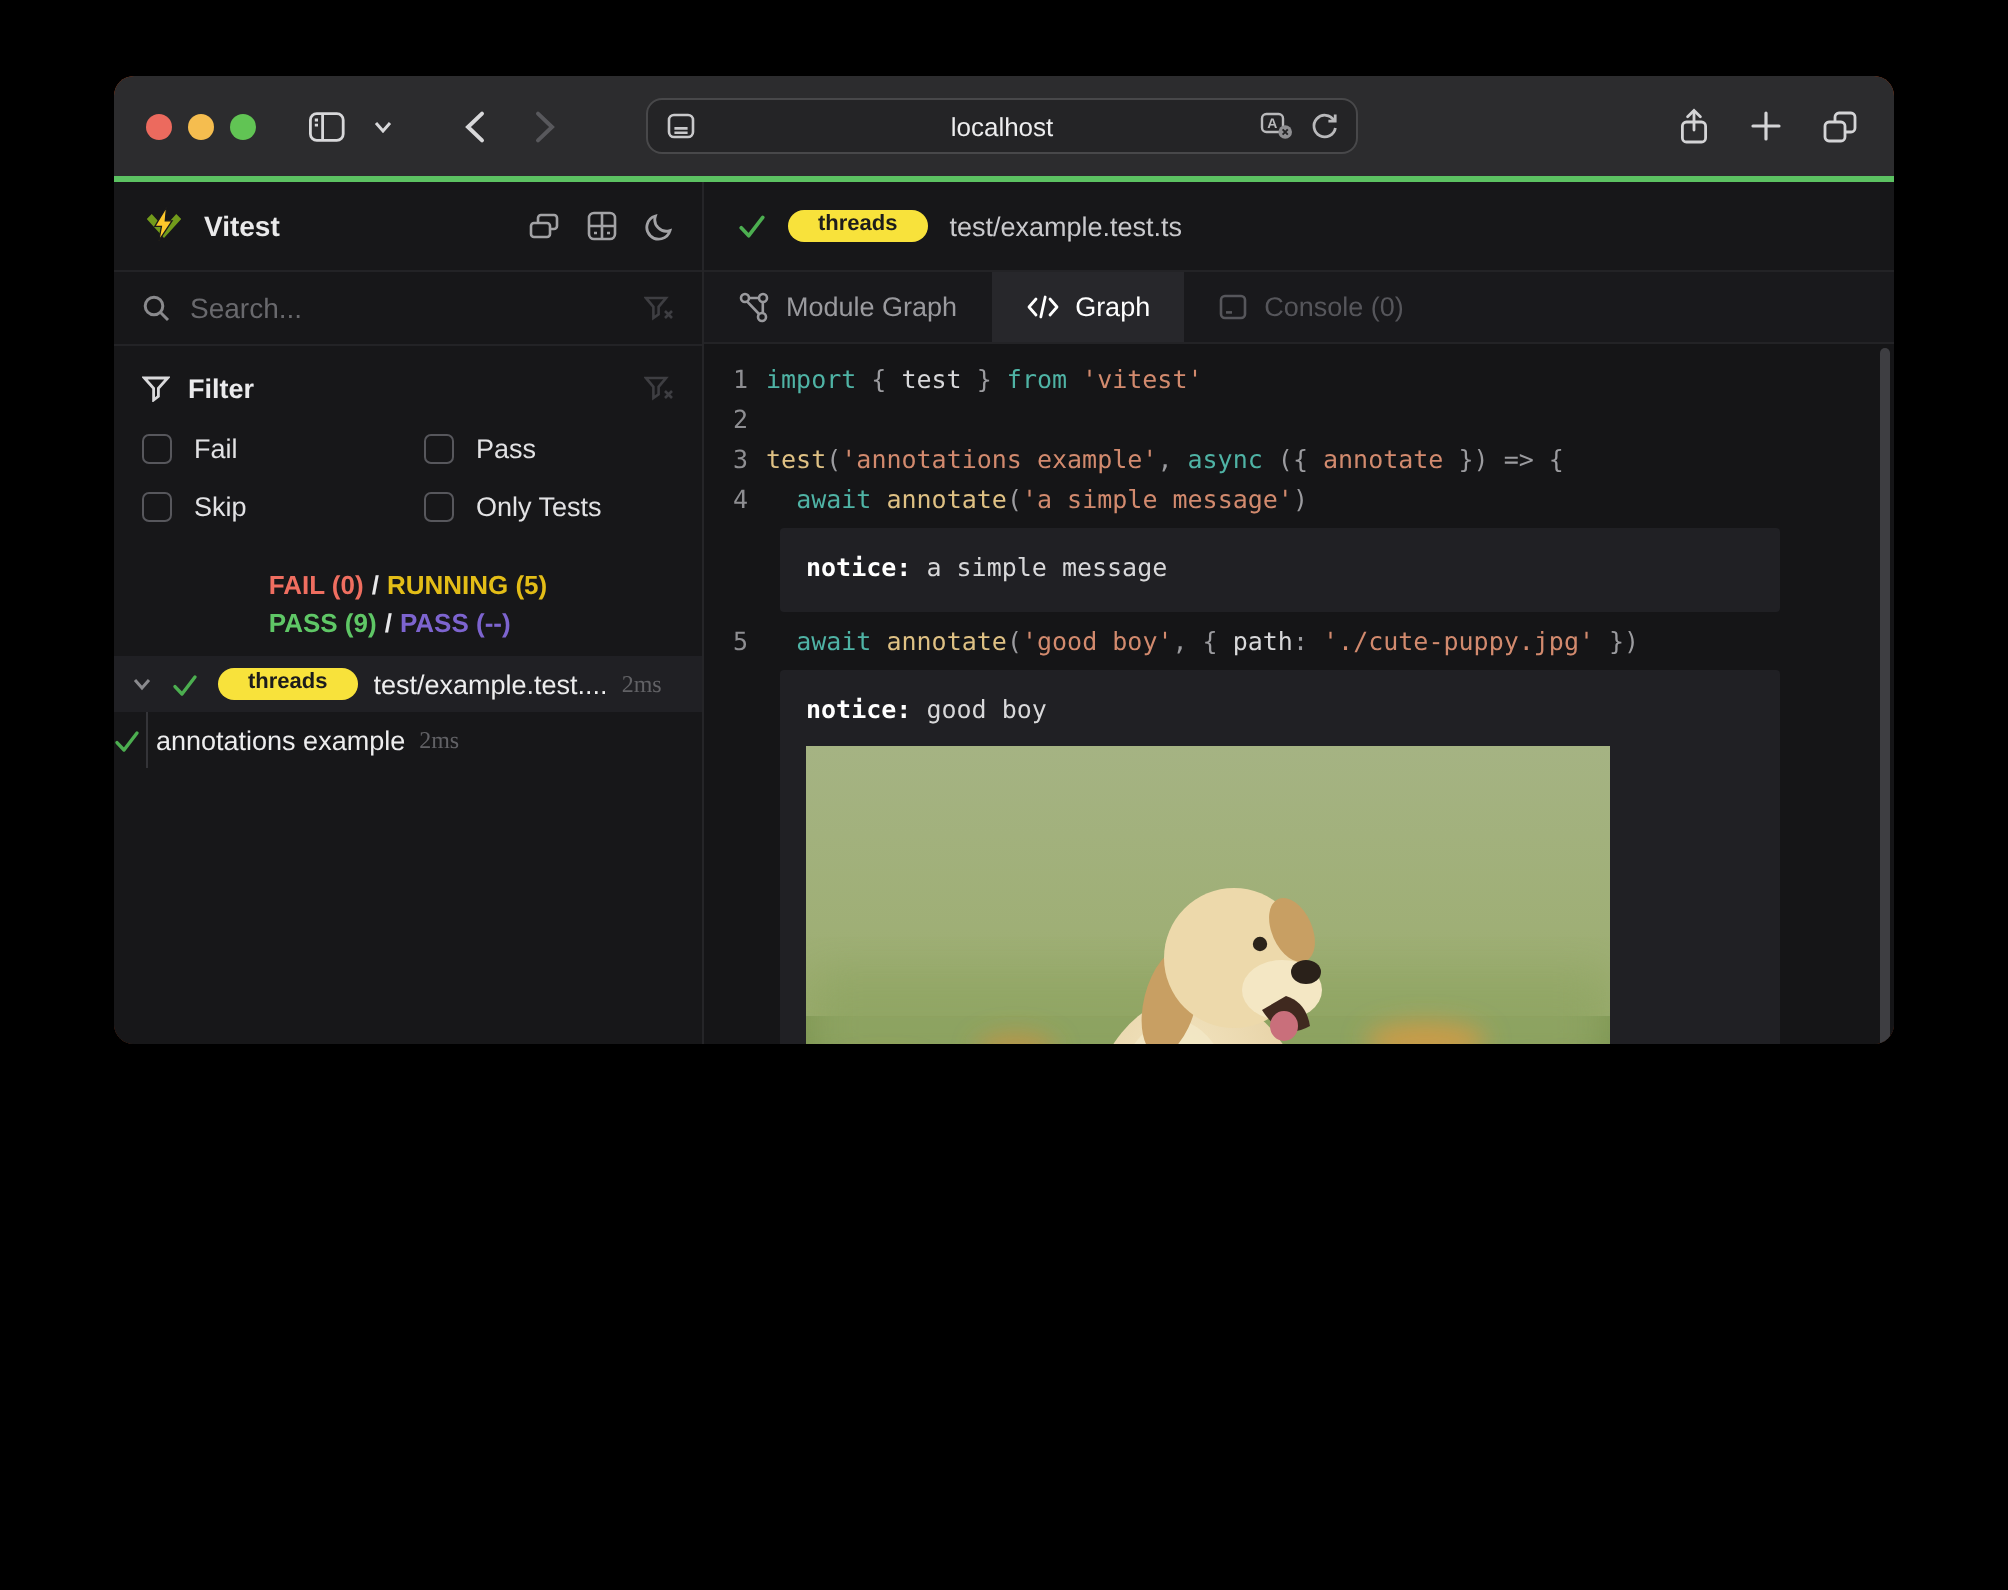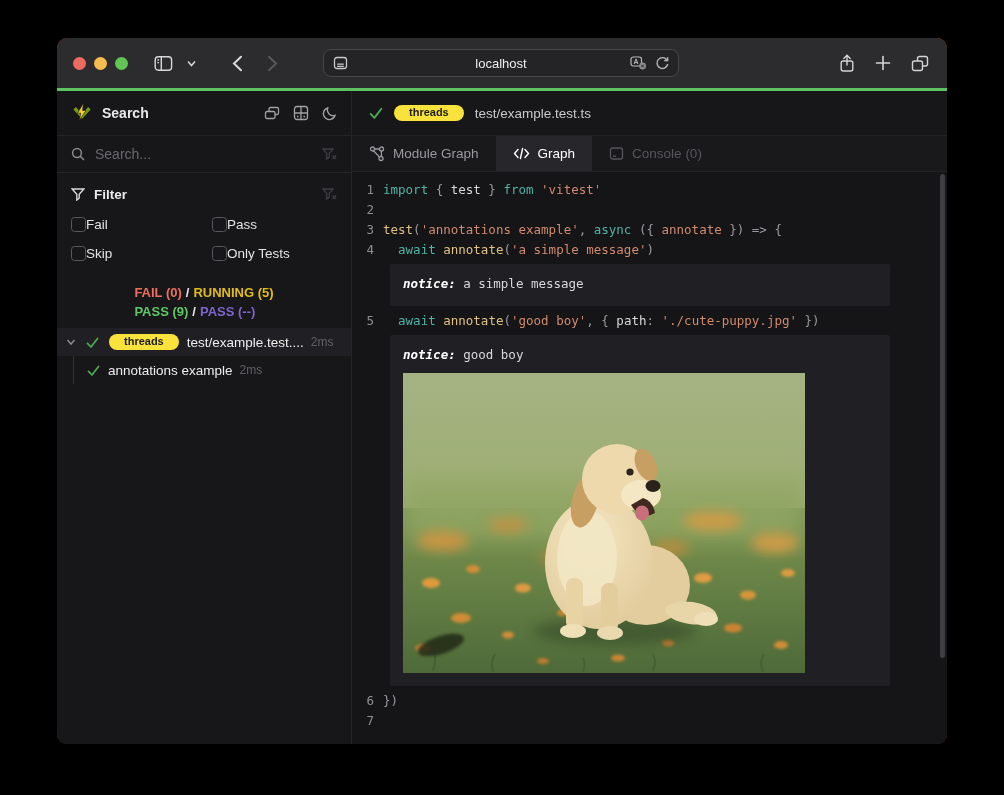--- a/index.html
+++ b/index.html
@@ -1,20 +1,20 @@
 <!DOCTYPE html>
 <html><head>
 <meta charset="utf-8">
 <style>
   * { margin:0; padding:0; box-sizing:border-box; }
   html,body { width:1004px; height:795px; background:#000; overflow:hidden;
     font-family:"Liberation Sans", sans-serif; }
   svg { display:block; }
 
-  .window { position:absolute; left:57px; top:38px; width:890px; height:706px;
+  .window { position:absolute; left:57px; top:38px; width:890px; height:484px;
     border-radius:10px; overflow:hidden; background:#c2410c;
     box-shadow:0 18px 45px rgba(0,0,0,.65); display:flex; flex-direction:column; }
 
   
   .toolbar { position:relative; height:50px; background:#2c2c2e; flex:none;
     display:flex; align-items:center; padding:0 16px; }
   .lights { display:flex; gap:8px; }
   .light { width:13px; height:13px; border-radius:50%; }
   .l-red{background:#ec6a5e;} .l-yellow{background:#f5bd4f;} .l-green{background:#61c454;}
   .nav-group{ display:flex; align-items:center; margin-left:26px; gap:14px; color:#d8d8da;}
@@ -43,41 +43,41 @@
   .search-row { height:37px; flex:none; display:flex; align-items:center; gap:10px;
     padding:0 14px; border-bottom:1px solid #232326; color:#8a8a8d; }
   .search-row input { flex:1; background:transparent; border:none; outline:none;
     color:#ddd; font-size:14px; font-family:inherit; }
   .search-row input::placeholder { color:#69696d; }
 
   .filter-block { padding:9px 14px 0; }
   .filter-head { height:25px; display:flex; align-items:center; gap:9px; color:#d9d9db; }
   .filter-title { font-size:13.5px; font-weight:700; color:#eaeaec; }
   .filter-grid { display:grid; grid-template-columns:141px 1fr; row-gap:8px; margin-top:7px; }
-  .chk-item { display:flex; align-items:center; height:21px; cursor:default; }
+  .chk-item { display:flex; align-items:center; gap:11px; height:21px; cursor:default; }
   .chk-box { width:15px; height:15px; border:1.5px solid #57575c; border-radius:3.5px;
     background:transparent; flex:none; }
   .chk-label { font-size:13.5px; color:#e2e2e4; }
 
   .stats { margin-top:19px; display:flex; justify-content:center; }
   .stats-inner { font-size:13px; font-weight:700; line-height:19px; }
   .st-sep { color:#e8e8ea; margin:0 4px; }
   .st-fail { color:#ef6e60; } .st-running { color:#e3bd17; }
   .st-pass { color:#5fc766; } .st-skip { color:#7d64cf; }
 
   .tree { margin-top:7px; font-size:13.5px; }
   .tree-row { height:28px; display:flex; align-items:center; }
   .tree-row.selected { background:#202024; }
   .row-file { padding-left:8px; }
-  .row-case { position:relative; padding-left:30px; }
+  .row-case { position:relative; }
   .row-case::before { content:""; position:absolute; left:16px; top:0; bottom:0;
     width:1px; background:#343438; }
   .tree-name { margin-left:8px; color:#ededee; white-space:nowrap; overflow:hidden;
     max-width:150px; }
-  .tree-time { margin-left:7px; font-size:12px; color:#616165; }
+  .tree-time { margin-left:7px; font-size:12px; color:#616165;font-family:Liberation Serif, serif; }
   .badge { background:#f8e23b; color:#1c1c1c; border-radius:999px; padding:2px 15px 3px;
     font-size:11px; font-weight:700; line-height:1; white-space:nowrap; }
 
   
   .main { flex:1; min-width:0; display:flex; flex-direction:column; }
   .main-header { height:45px; flex:none; display:flex; align-items:center; gap:11px;
     padding:0 17px; background:#171719; border-bottom:1px solid #232326; }
   .file-name { font-size:13.5px; color:#c9c9cc; }
   .tabs { height:36px; flex:none; display:flex; background:#19191c;
     border-bottom:1px solid #232326; }
@@ -90,21 +90,21 @@
   .code-area { flex:1; position:relative; background:#151517; overflow:hidden;
     padding-top:8px; font-family:"DejaVu Sans Mono", monospace; font-size:12.5px; }
   .code-line { display:flex; line-height:20px; padding-left:8px; }
   .gutter { width:14px; flex:none; text-align:right; color:#8e8e92; }
   .code-text { margin-left:9px; white-space:pre; }
   .tok-kw{color:#4fb3a5;} .tok-fn{color:#dfc184;} .tok-str{color:#d28a6e;}
   .tok-p{color:#9b9b9f;} .tok-plain{color:#d8d8da;}
   .annotation-box { margin:4px 0 5px 38px; width:500px; background:#202024;
     border-radius:2px; padding:11px 13px 13px; }
   .notice { font-size:12.5px; line-height:18px; color:#d8d8da; }
-  .notice-label { font-weight:700; color:#ffffff;font-style:italic; }
+  .notice-label { font-weight:700; color:#ffffff; }
   .puppy-img { margin-top:9px; }
   .scroll-thumb { position:absolute; top:2px; right:2px; width:5px; height:484px;
     border-radius:3px; background:#3e3e42; }
 </style>
 </head>
 <body>
 
 <div class="window">
 
   <div class="toolbar">
@@ -195,21 +195,21 @@
   <div class="app">
 
     <div class="sidebar">
       <div class="sb-header">
         <span>
           <svg width="22" height="22" viewBox="0 0 24 24">
             <path d="M2.6 8.2 12 18.6 21.4 8.2 18.7 5.4 12 12.8 5.3 5.4Z" fill="#729b1b"></path>
             <path d="M13.4 1.6 7 12.2h3.6L9.2 20 16.4 9.2h-3.7Z" fill="#fcc72b" stroke="#1a1a1a" stroke-width="0.7"></path>
           </svg>
         </span>
-        <span class="sb-title">Search</span>
+        <span class="sb-title">Vitest</span>
         <span class="sb-actions">
           <span>
             <svg width="16" height="15" viewBox="0 0 16 15" fill="none" stroke="currentColor" stroke-width="1.3">
               <rect x="5" y="1.5" width="9.5" height="7" rx="1.5"></rect>
               <rect x="1.5" y="5.5" width="9.5" height="7" rx="1.5" fill="#171719"></rect>
             </svg>
           </span>
           <span>
             <svg width="16" height="16" viewBox="0 0 16 16" fill="none" stroke="currentColor" stroke-width="1.3">
               <rect x="1.5" y="1.5" width="13" height="13" rx="2.5"></rect>

